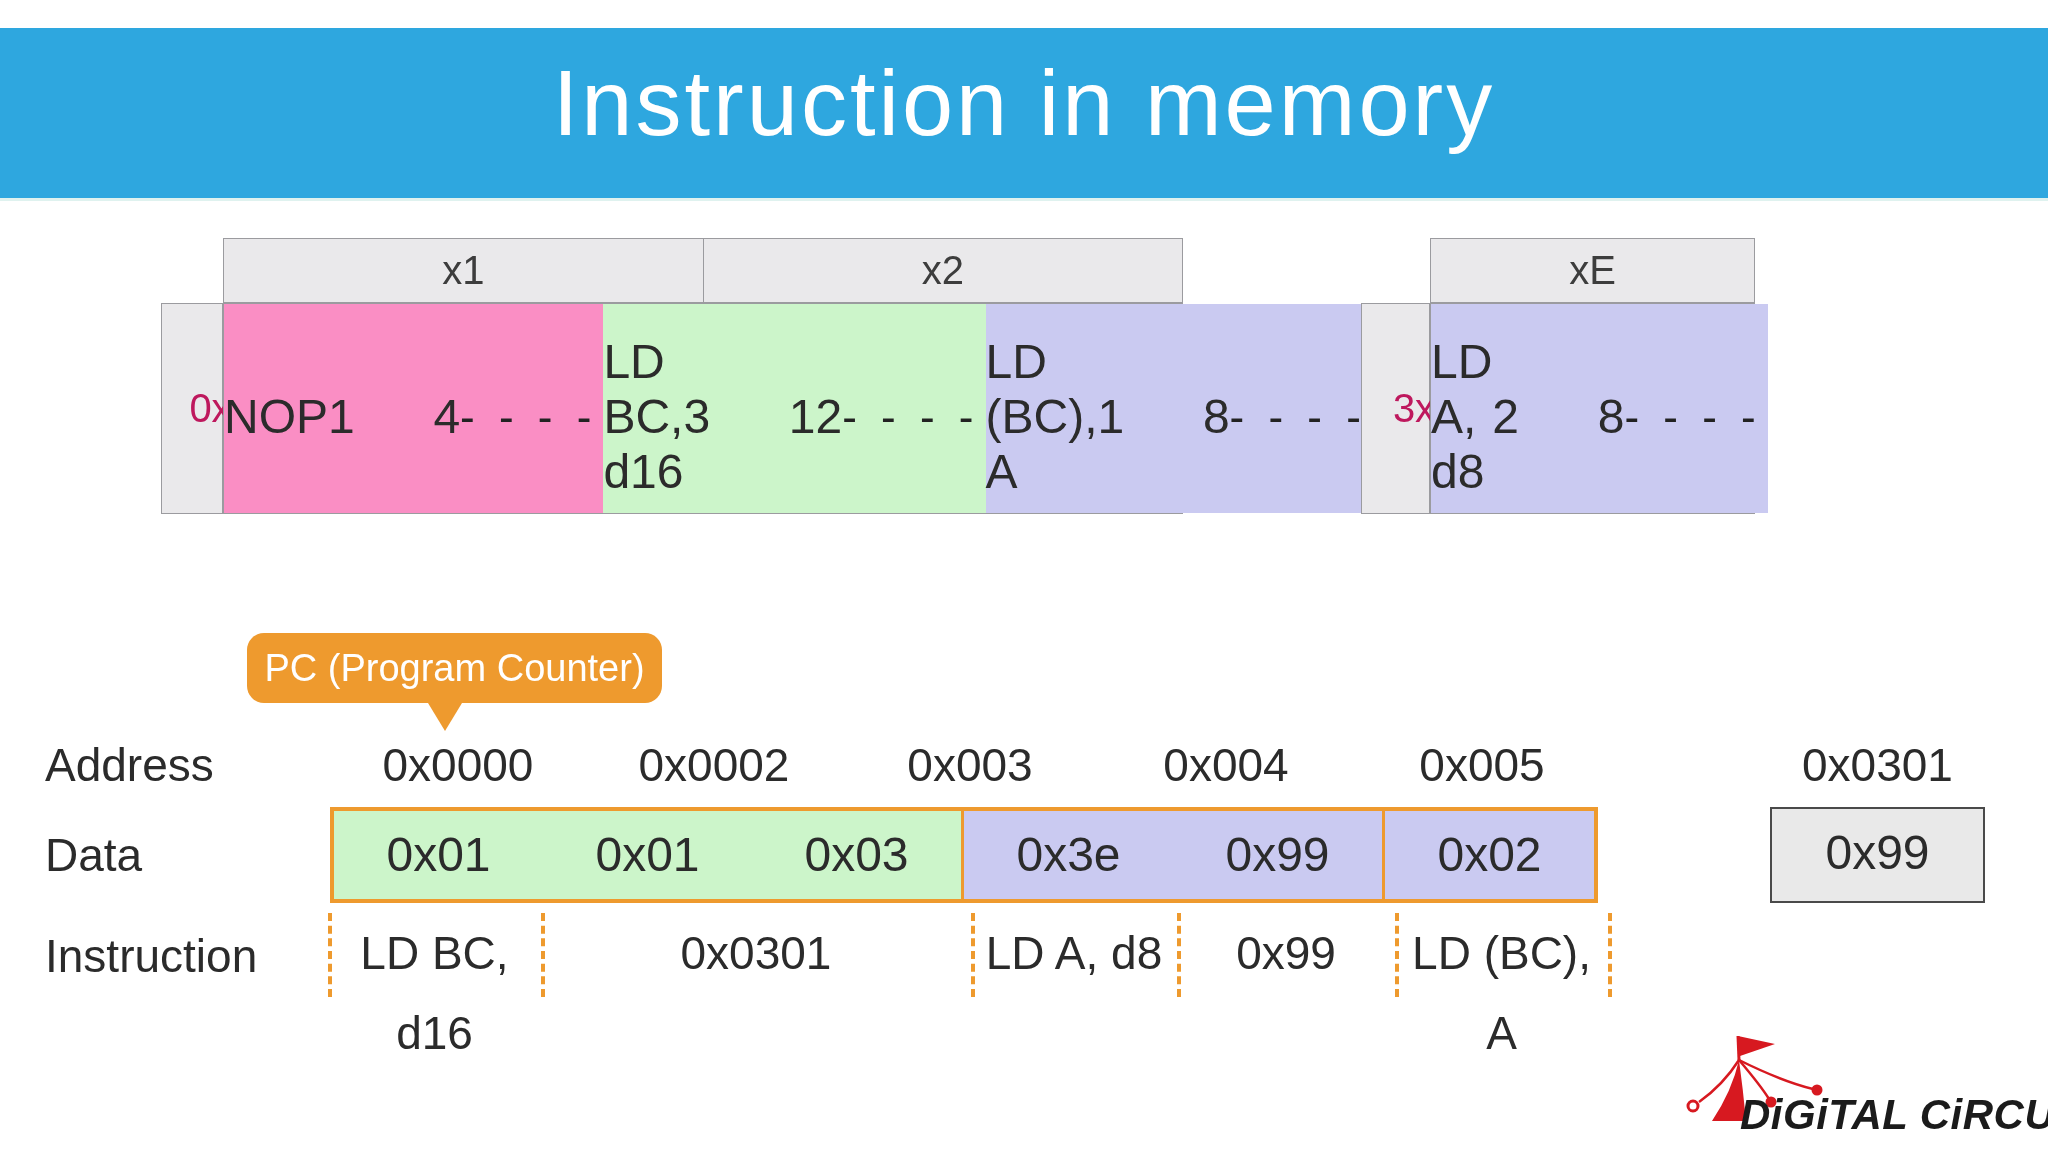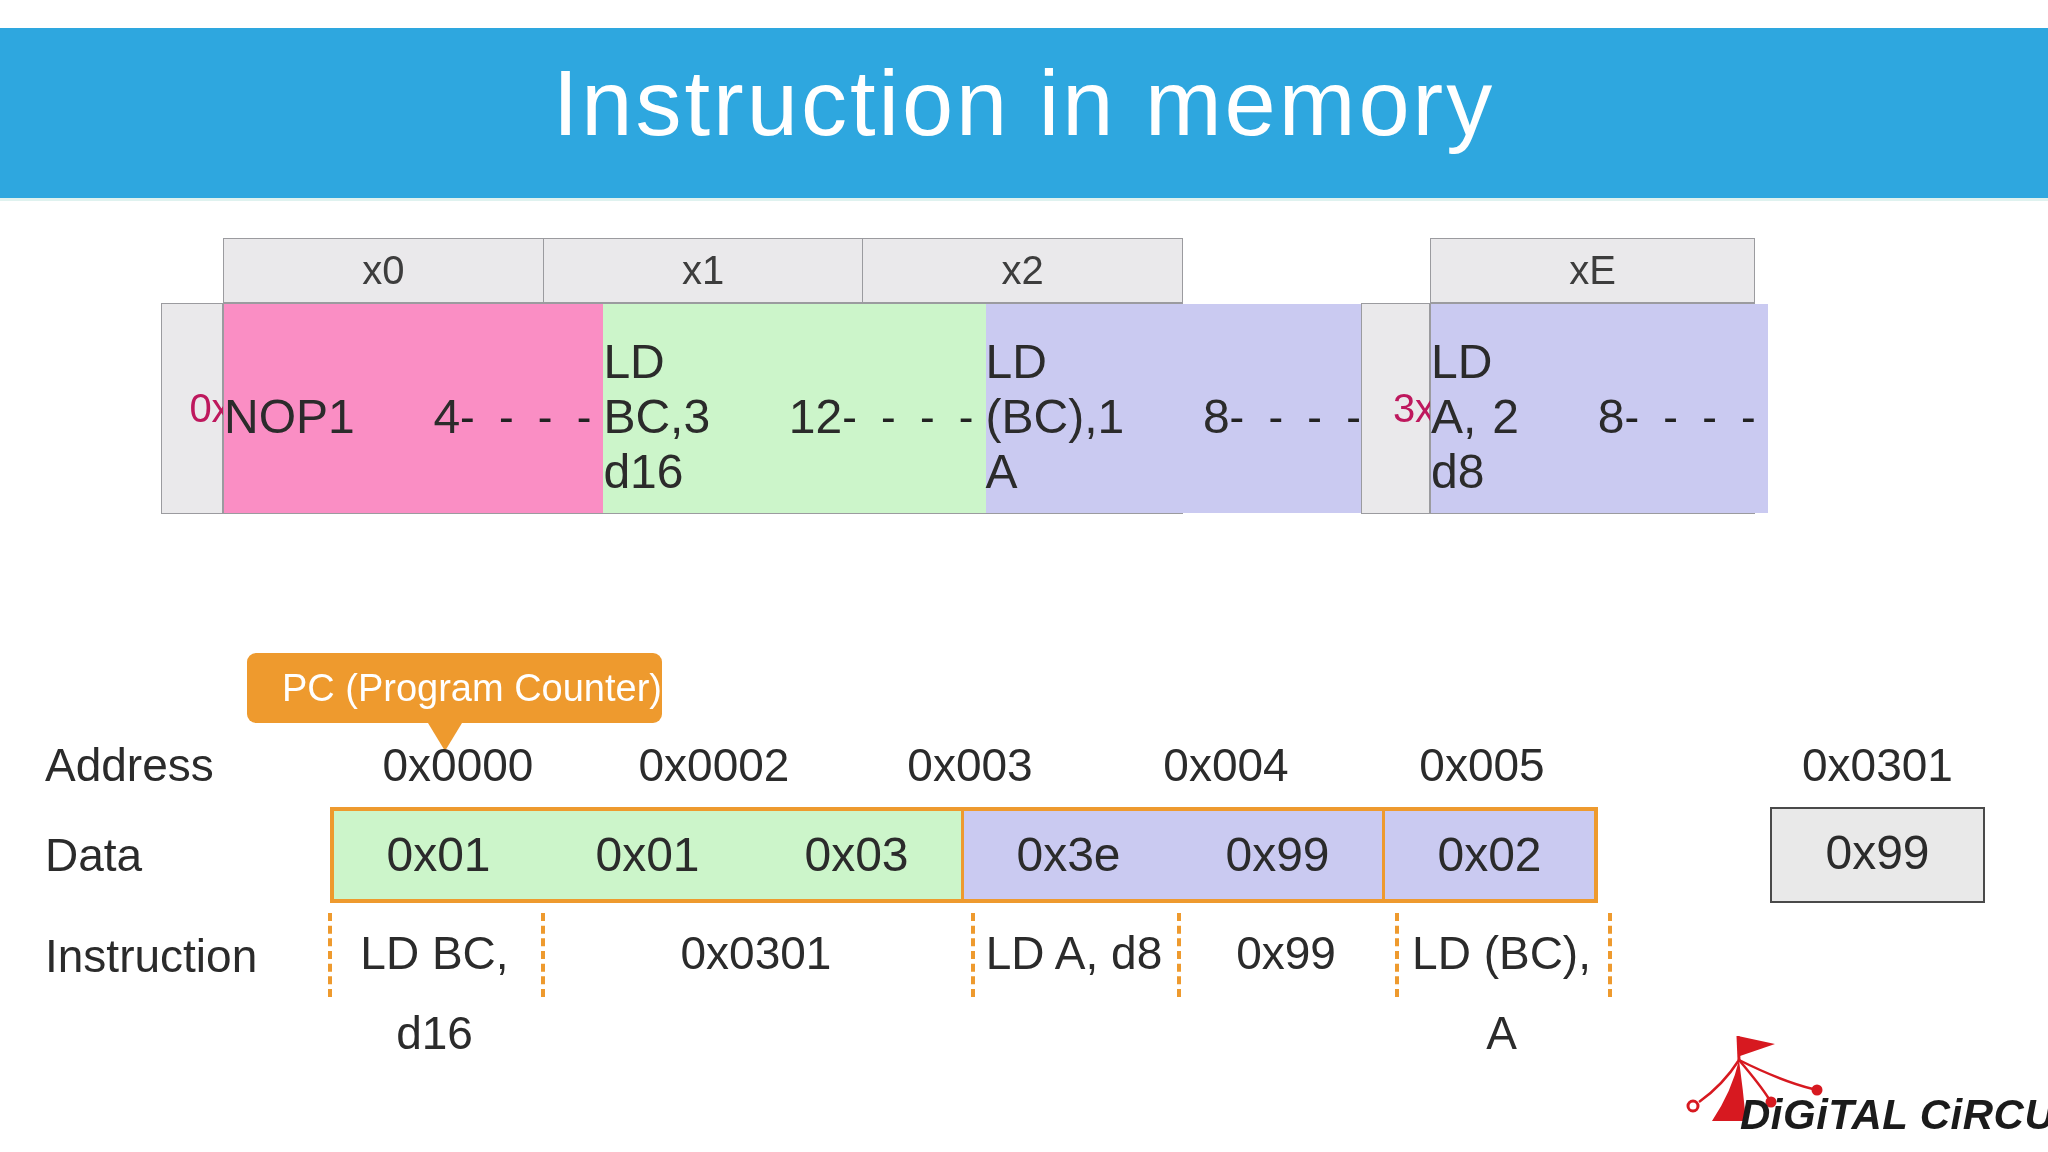--- a/index.html
+++ b/index.html
@@ -40,22 +40,22 @@
   .op-cell{flex:1;display:flex;flex-direction:row;justify-content:space-between;
     align-items:center;padding:26px 12px 10px 0;box-sizing:border-box;}
   .op-cell.pink{background:var(--pink);}
   .op-cell.green{background:var(--green);}
   .op-cell.lav{background:var(--lav);}
   .op-name{font-size:48px;}
   .op-cycles{font-size:48px;word-spacing:26px;white-space:pre;}
   .op-flags{font-size:44px;word-spacing:12px;white-space:pre;color:#222;}
 
   
-  .callout{background:var(--orange);border-radius:9px;color:#fff;
-    text-align:right;font-size:38px;line-height:70px;margin-top:20px;}
+  .callout{background:var(--orange);border-radius:17px;color:#fff;
+    text-align:center;font-size:38px;line-height:70px;}
   .callout-tail{position:absolute;left:181px;top:70px;width:0;height:0;
     border-left:17px solid transparent;border-right:17px solid transparent;
     border-top:28px solid var(--orange);}
 
   
   .rowlabel{font-size:46px;line-height:52px;color:var(--ink);text-align:right;}
   .addr-row{display:flex;height:52px;}
   .addr-cell{flex:1;text-align:center;line-height:52px;font-size:46px;}
   .addr-single{text-align:center;line-height:52px;font-size:46px;}
 
@@ -83,21 +83,20 @@
 </head>
 <body>
 
 <div class="slide">
 
   <header class="abs titlebar">
     <h1>Instruction in memory</h1>
   </header>
 
   <div class="abs op-header-row" style="left:223px;top:238px;width:960px;">
-    <div class="op-header-cell">x0</div>
     <div class="op-header-cell">x1</div>
     <div class="op-header-cell">x2</div>
   </div>
   <div class="abs op-rowlabel" style="left:161px;top:303px;width:62px;height:211px;">0x</div>
   <div class="abs op-body-row" style="left:223px;top:303px;width:960px;height:211px;">
     <div class="op-cell pink">
       <span class="op-name">NOP</span>
       <span class="op-cycles">1  4</span>
       <span class="op-flags">- - - -</span>
     </div>

